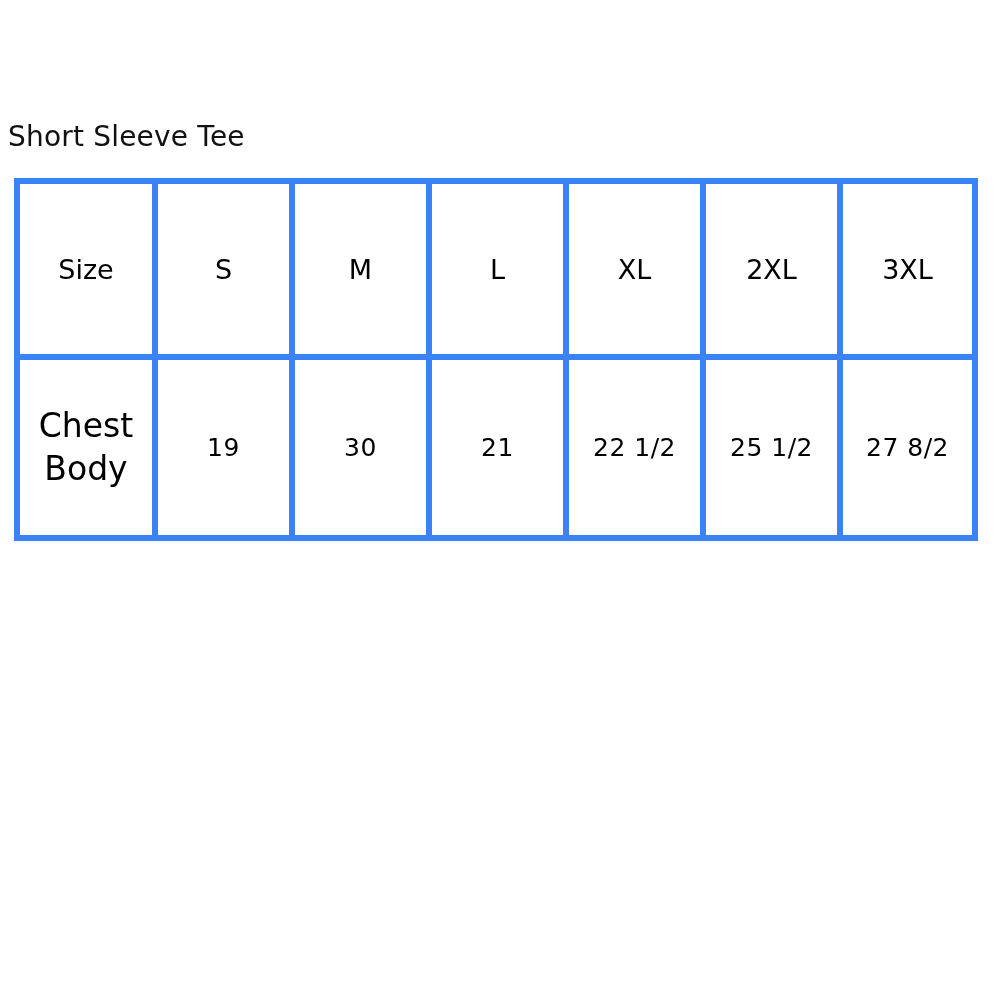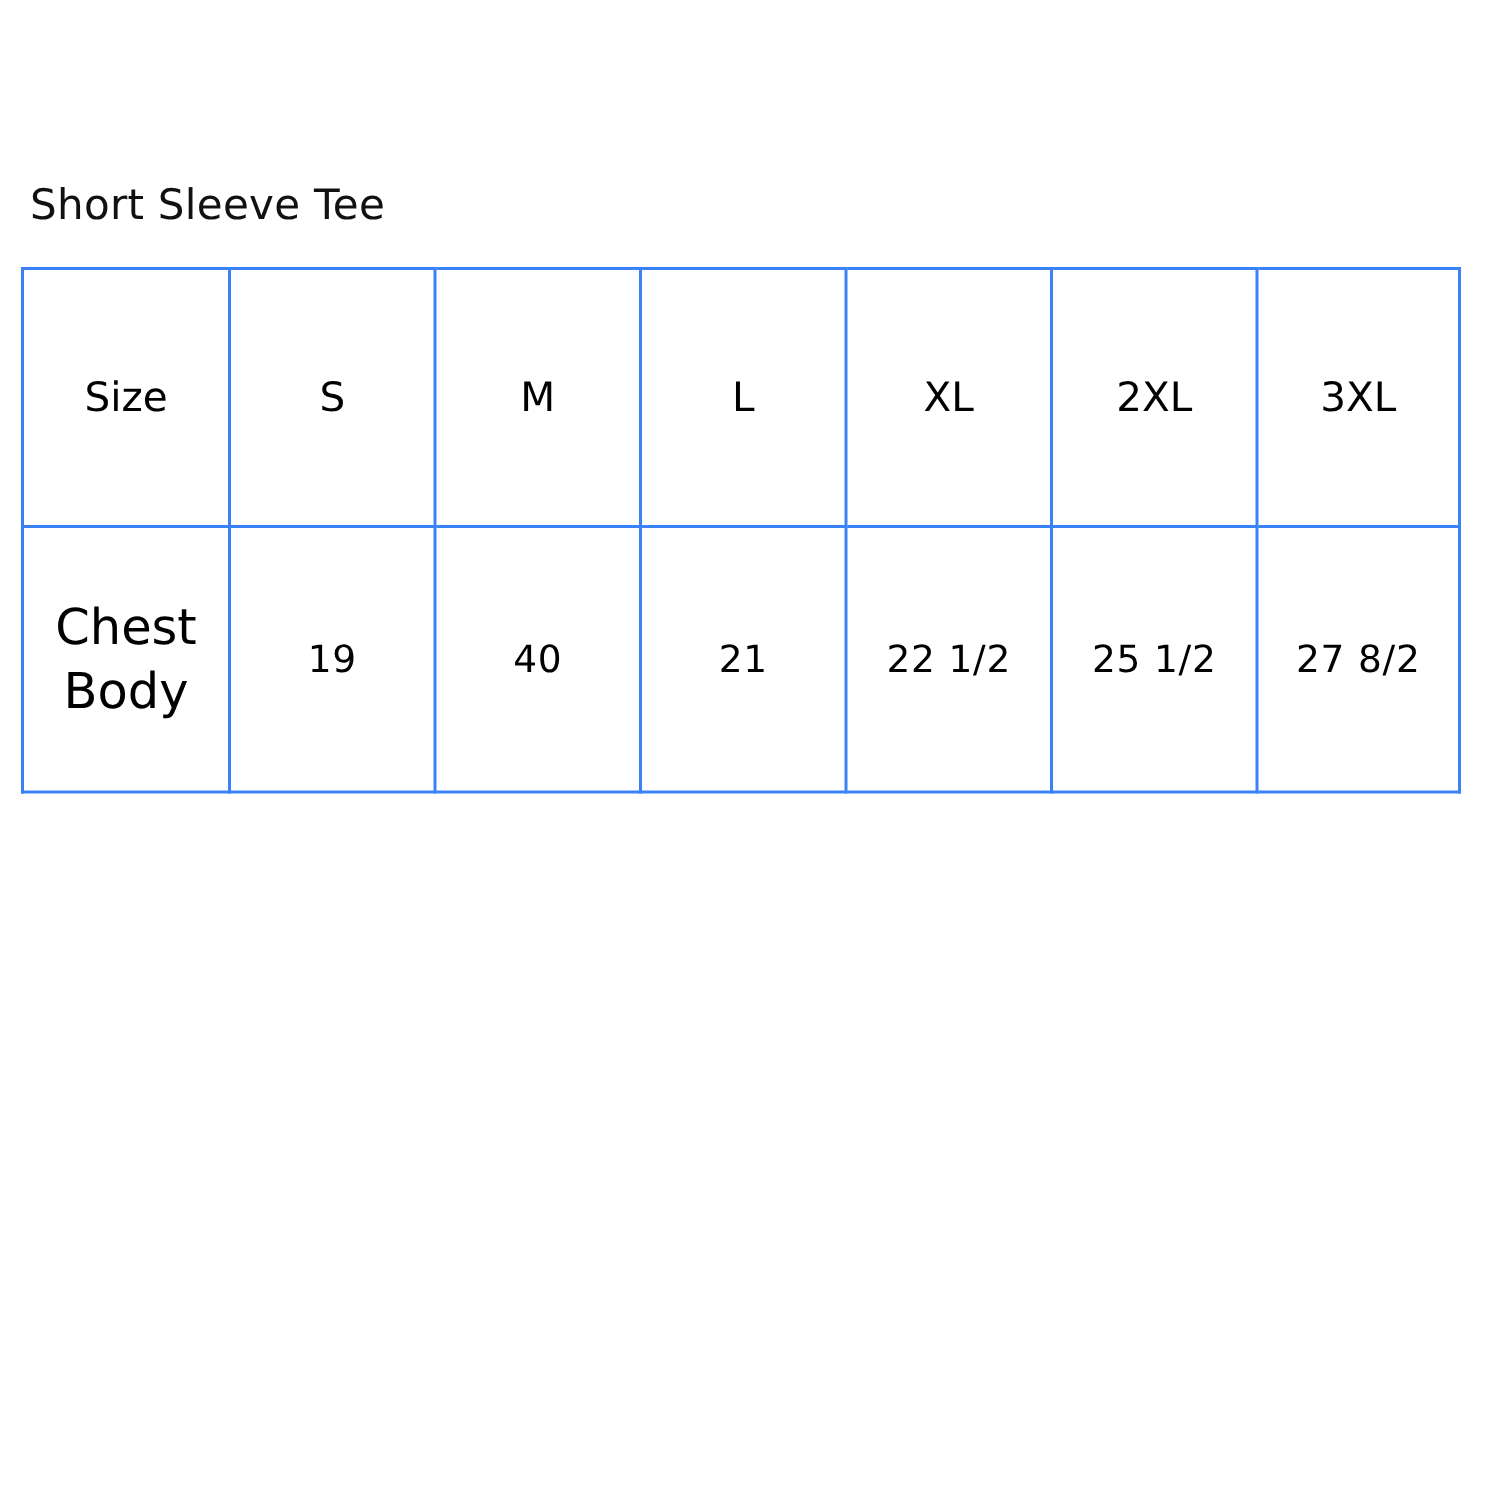--- a/index.html
+++ b/index.html
@@ -17,38 +17,38 @@
   }
   .page {
     position: absolute;
     left: 0;
     top: 0;
     width: 1000px;
     height: 1000px;
   }
   .title {
     position: absolute;
-    left: 20px;
+    left: 8px;
     top: 120px;
     font-size: 28px;
     font-weight: 400;
     letter-spacing: 0.2px;
     color: #111111;
     white-space: nowrap;
   }
   .size-table {
     position: absolute;
     left: 14px;
     top: 178px;
     width: 958px;
     border-collapse: collapse;
     table-layout: fixed;
   }
   .size-table td {
-    border: 2px solid #3b82f6;
+    border: 6px solid #3b82f6;
     text-align: center;
     vertical-align: middle;
     padding: 0;
   }
   
   col.c0 { width: 138px; }
   col.c1 { width: 137px; }
   col.c2 { width: 137px; }
   col.c3 { width: 137px; }
   col.c4 { width: 137px; }
@@ -109,21 +109,21 @@
         <td class="hdr-size">2XL</td>
         <td class="hdr-size">3XL</td>
       </tr>
 
       <tr class="r-chest">
         <td class="row-label-lg">
           <div>Chest</div>
           <div>Body</div>
         </td>
         <td class="cell-val nowrap">19</td>
-        <td class="cell-val nowrap">40</td>
+        <td class="cell-val nowrap">30</td>
         <td class="cell-val nowrap">21</td>
         <td class="cell-val nowrap">22 1/2</td>
         <td class="cell-val nowrap">25 1/2</td>
         <td class="cell-val nowrap">27 8/2</td>
       </tr>
 
 
     </tbody>
   </table>
 

